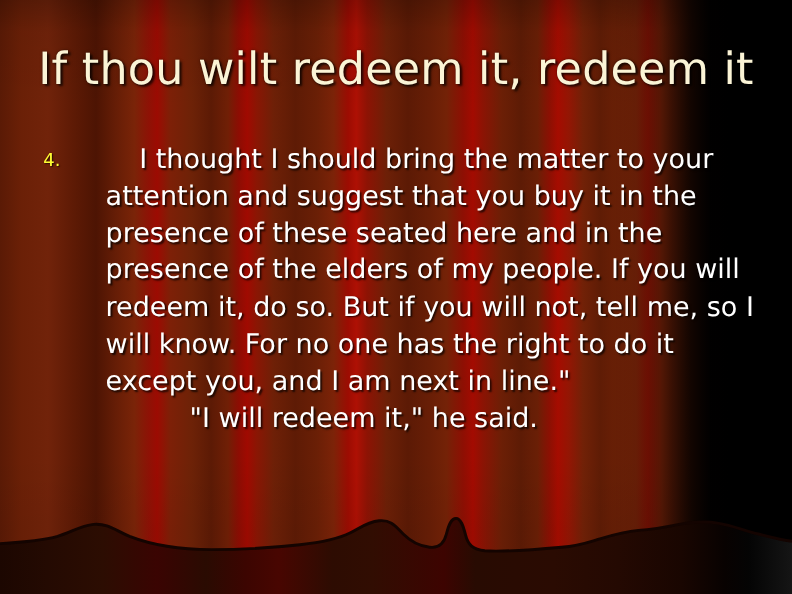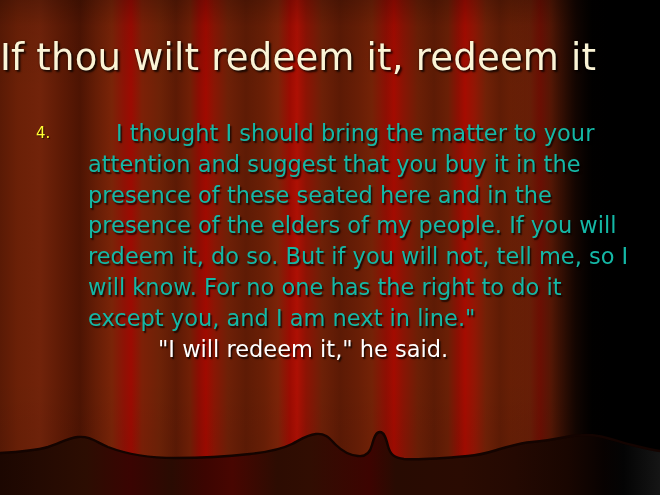--- a/index.html
+++ b/index.html
@@ -113,21 +113,21 @@
     height: 70px;
   }
   .hem svg { display: block; width: 660px; height: 70px; }
 
   
   .title {
     position: absolute;
     left: 0;
     top: 36px;
     width: 660px;
-    text-align: left;
+    text-align: center;
     font-size: 37px;
     line-height: 44px;
     color: #fbf4d6;
     letter-spacing: 0.2px;
     text-shadow: 2px 2px 2px rgba(0,0,0,0.72), 0 0 2px rgba(0,0,0,0.5);
     white-space: nowrap;
   }
 
   
   .body-block {
@@ -148,21 +148,21 @@
     font-size: 15px;
     line-height: 18px;
     color: #ffff33;
     text-shadow: 1px 1px 1px rgba(0,0,0,0.6);
   }
   .bullet-text {
     display: block;
     margin-left: 58px;
     font-size: 22.5px;
     line-height: 30.8px;
-    color: #14b8a6;
+    color: #ffffff;
     text-shadow: 1.5px 1.5px 1.5px rgba(0,0,0,0.75);
     text-align: left;
   }
   .bullet-text .lead-indent { display: inline-block; width: 28px; }
   .quote-line {
     display: block;
     margin-left: 58px;
     margin-top: 0px;
     padding-left: 70px;
     font-size: 22.5px;

